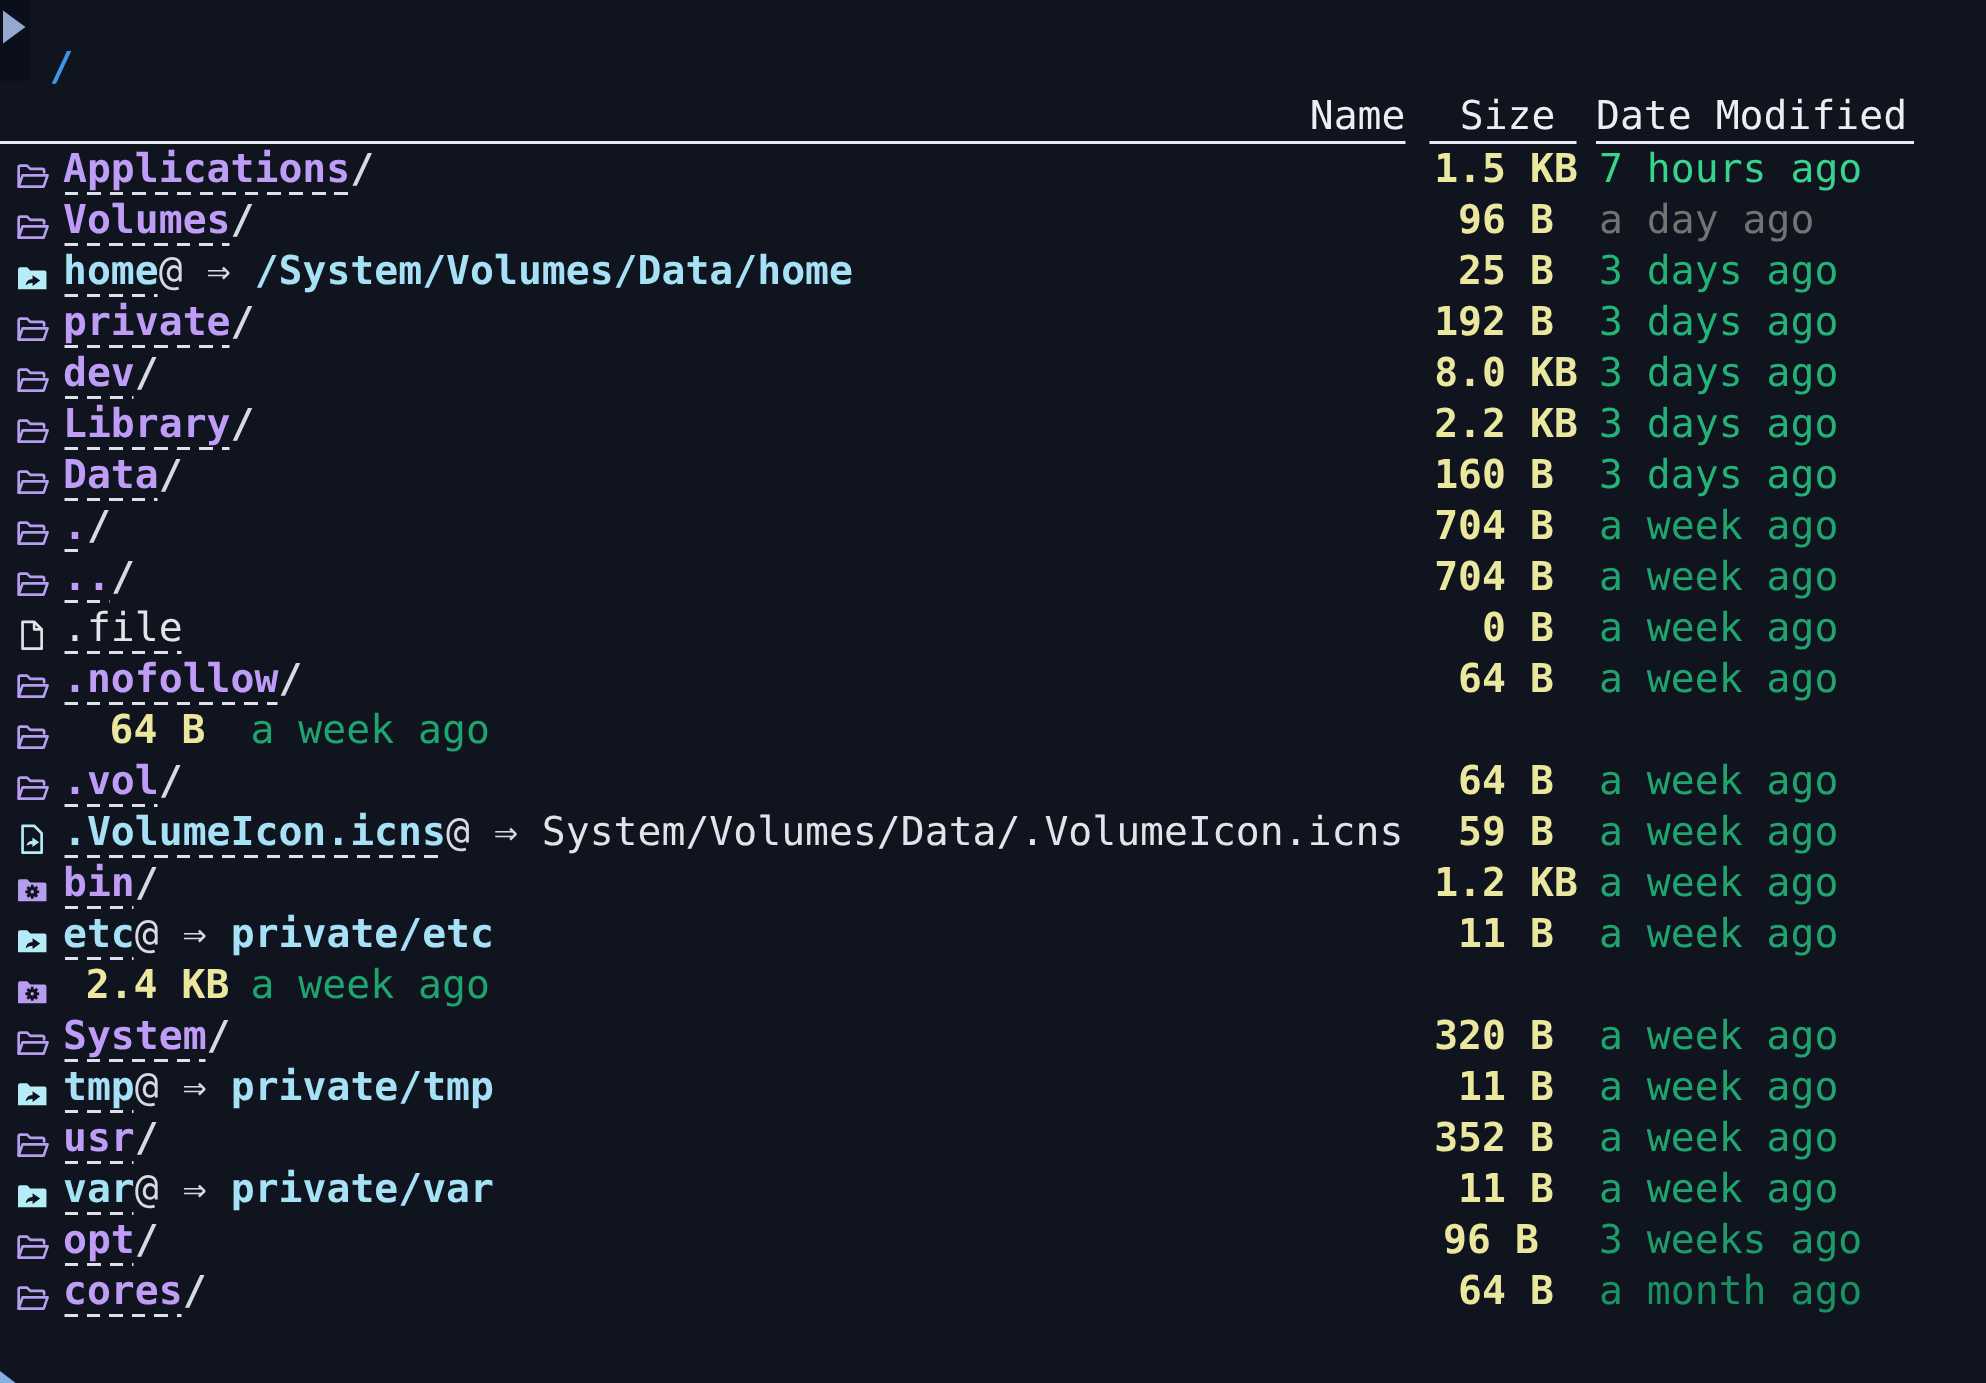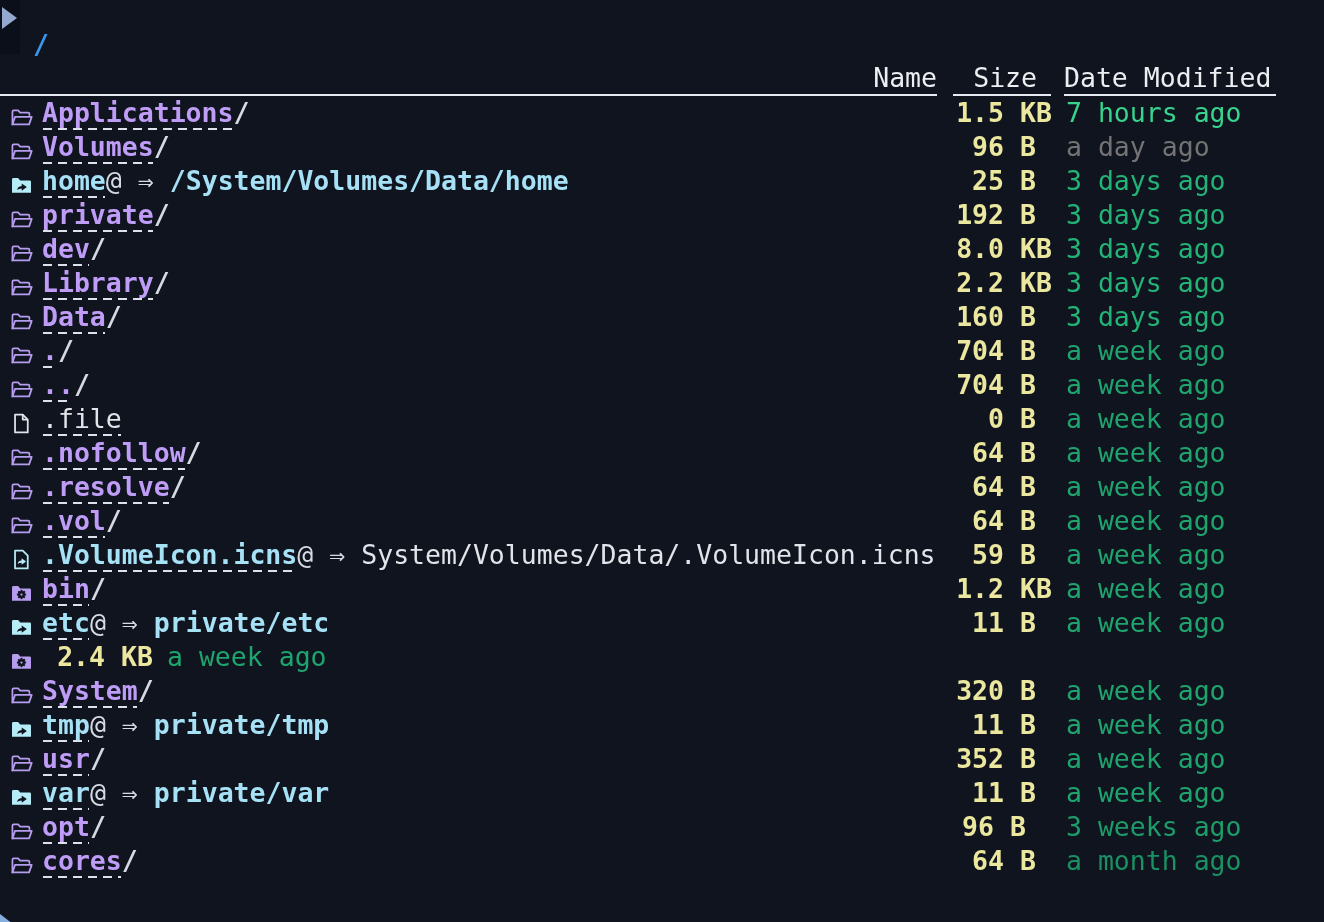--- a/index.html
+++ b/index.html
@@ -126,21 +126,21 @@
             <g fill="none" stroke="#b79df0" stroke-width="1.7" stroke-linejoin="round" stroke-linecap="round">
               <path d="M3.3 18.6 V6.4 q0-1.2 1.2-1.2 h4.2 l2 2.1 h7.7 q1.2 0 1.2 1.2 v1.1"></path>
               <path d="M3.3 18.6 l2.5-7.2 h16 l-2.5 7.2 z"></path>
             </g>
           </svg></span><span class="namecell"><span class="nm c-purple">.nofollow</span><span class="sfx-slash">/</span></span><span class="sz">64</span><span class="un">B</span><span class="dt" style="color: rgb(31, 164, 110);">a week ago</span></div>
       <div class="row"><span class="ic"><svg viewBox="0 0 24 24" width="25" height="25">
             <g fill="none" stroke="#b79df0" stroke-width="1.7" stroke-linejoin="round" stroke-linecap="round">
               <path d="M3.3 18.6 V6.4 q0-1.2 1.2-1.2 h4.2 l2 2.1 h7.7 q1.2 0 1.2 1.2 v1.1"></path>
               <path d="M3.3 18.6 l2.5-7.2 h16 l-2.5 7.2 z"></path>
             </g>
-          </svg></span><span class="namecell"><span class="nm c-purple">.resolve</span><span class="sfx-slash">/</span></span><span class="sz">64</span><span class="un">B</span><span class="dt" style="color: rgb(31, 164, 110);">a week ago</span></div>
+          </svg></span><span class="sz">64</span><span class="un">B</span><span class="dt" style="color: rgb(31, 164, 110);">a week ago</span></div>
       <div class="row"><span class="ic"><svg viewBox="0 0 24 24" width="25" height="25">
             <g fill="none" stroke="#b79df0" stroke-width="1.7" stroke-linejoin="round" stroke-linecap="round">
               <path d="M3.3 18.6 V6.4 q0-1.2 1.2-1.2 h4.2 l2 2.1 h7.7 q1.2 0 1.2 1.2 v1.1"></path>
               <path d="M3.3 18.6 l2.5-7.2 h16 l-2.5 7.2 z"></path>
             </g>
           </svg></span><span class="namecell"><span class="nm c-purple">.vol</span><span class="sfx-slash">/</span></span><span class="sz">64</span><span class="un">B</span><span class="dt" style="color: rgb(31, 164, 110);">a week ago</span></div>
       <div class="row"><span class="ic"><svg viewBox="0 0 24 24" width="25" height="25">
             <path d="M5.8 3.4 h7.4 l4.8 4.8 v12.4 H5.8 z" fill="none" stroke="#b5ecf7" stroke-width="1.7" stroke-linejoin="round"></path>
             <path d="M8.4 16.2 q.2-3 3.7-3.3 V10.8 l4.3 3.1 -4.3 3.1 v-1.9 q-2.4 0-3.7 1.1z" fill="#b5ecf7"></path>
           </svg></span><span class="namecell"><span class="nm c-cyan">.VolumeIcon.icns</span><span class="sfx-at">@</span><span class="larrow">⇒</span><span class="tgt c-white">System/Volumes/Data/.VolumeIcon.icns</span></span><span class="sz">59</span><span class="un">B</span><span class="dt" style="color: rgb(31, 164, 110);">a week ago</span></div>

